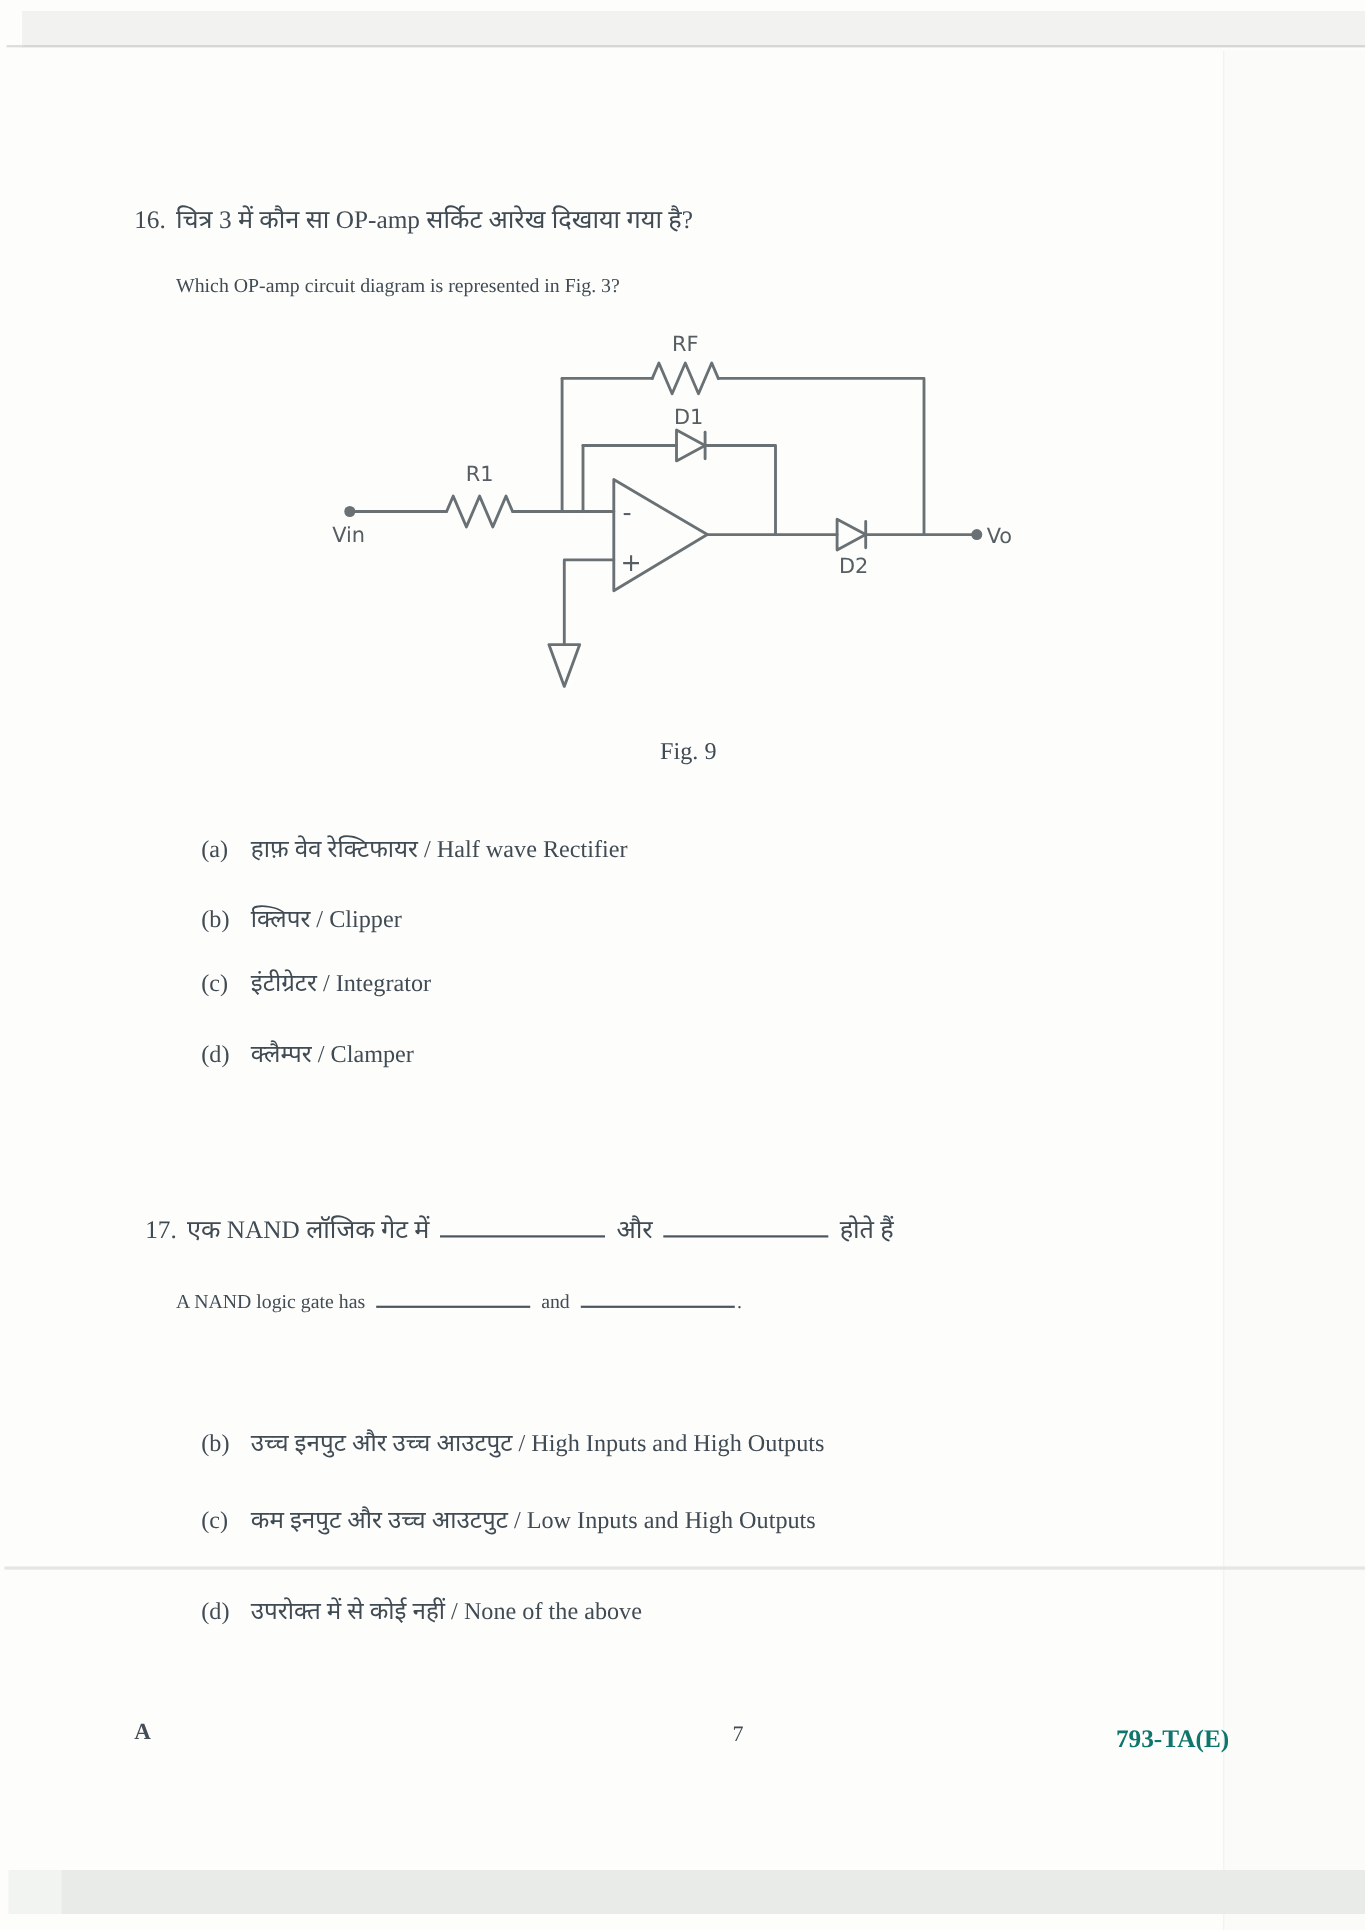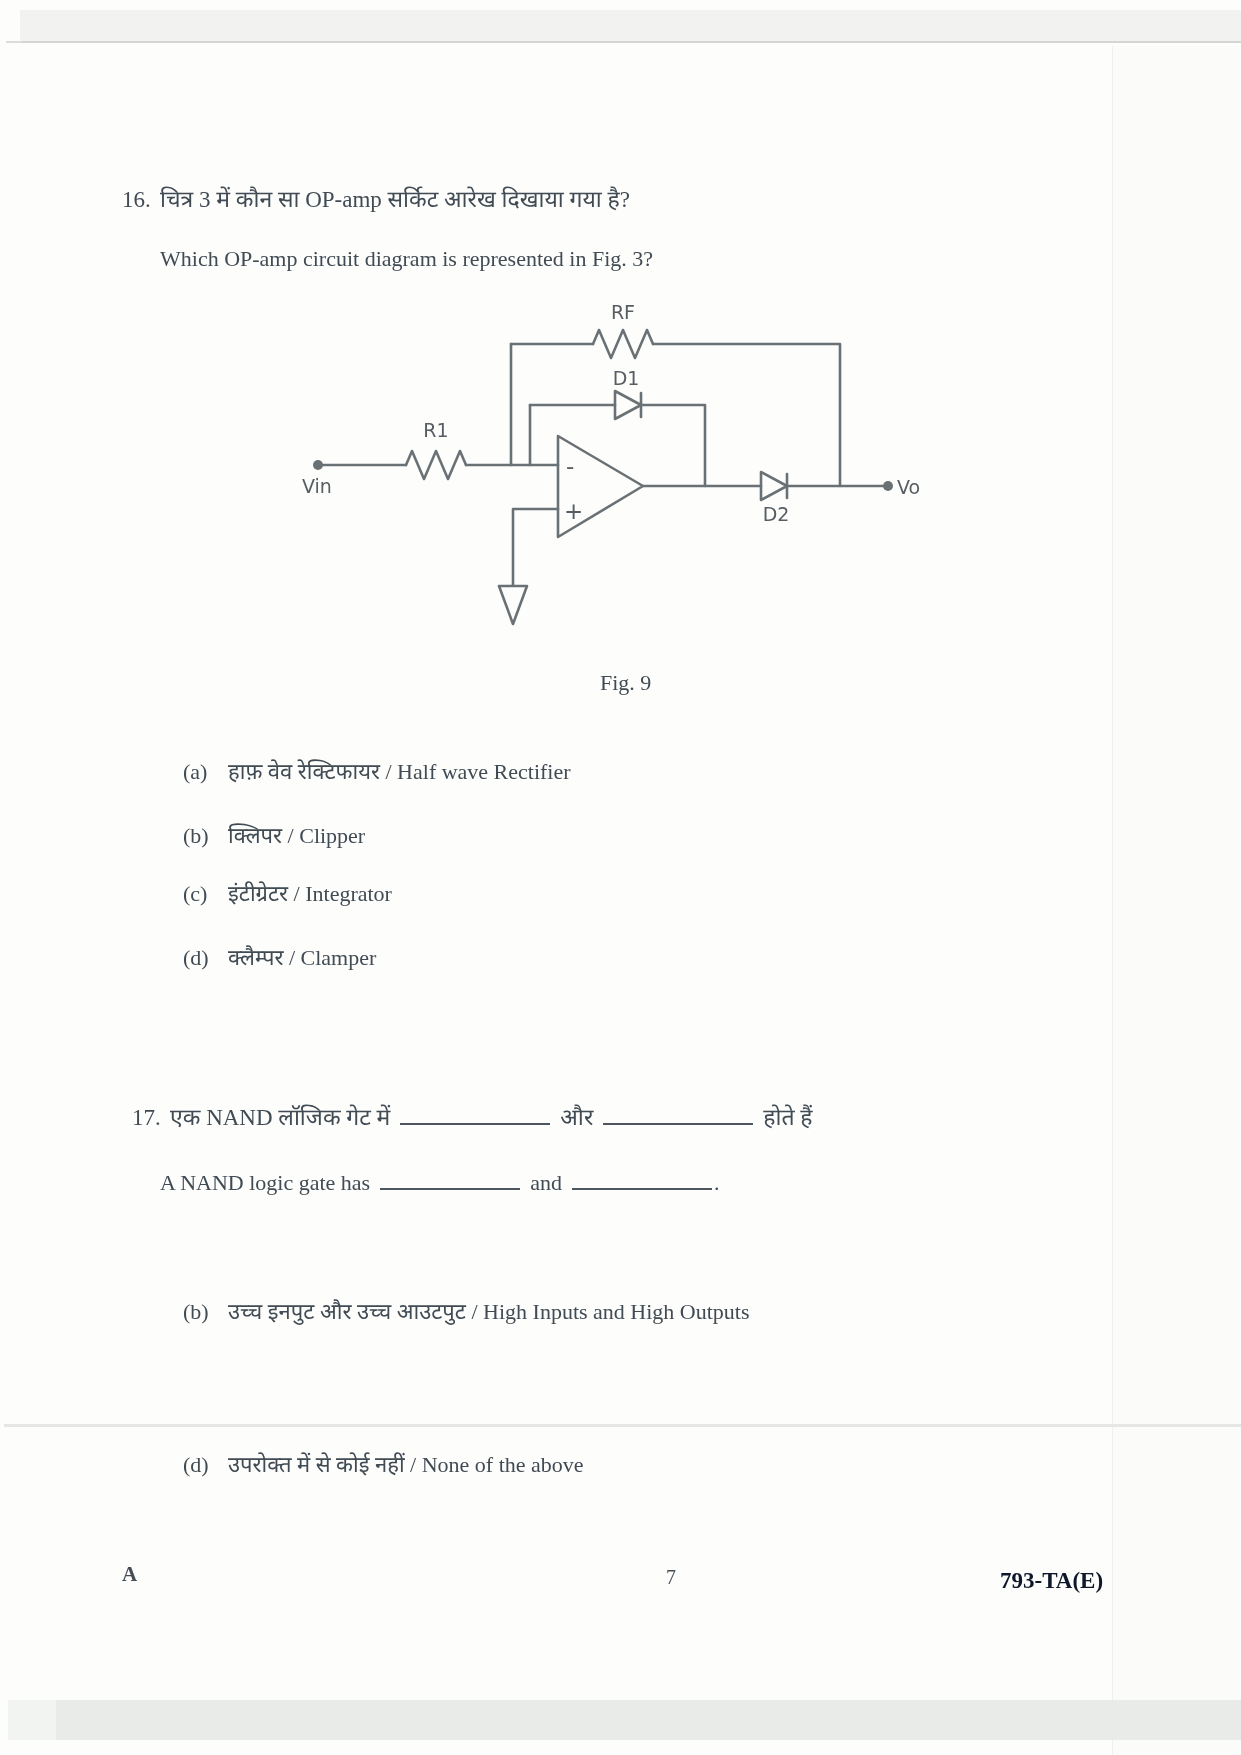--- a/index.html
+++ b/index.html
@@ -13,30 +13,30 @@
   
   .scan-top-band{position:absolute;top:10px;left:20px;right:0;height:31px;background:#f2f3f1;border-bottom:2px solid #d3d6d1;}
   .scan-top-line{position:absolute;top:41px;left:6px;width:16px;height:2px;background:#daddd8;}
   .scan-right-strip{position:absolute;top:46px;bottom:0;left:1112px;width:129px;background:#fbfbf9;border-left:1px solid #f0f0ed;}
   .scan-mid-line{position:absolute;top:1424px;left:4px;right:0;height:3px;background:#e4e7e4;}
   .scan-bottom-band{position:absolute;top:1700px;left:8px;right:0;height:40px;background:#e8ebe8;}
   .scan-bottom-band-light{position:absolute;top:1700px;left:8px;width:48px;height:40px;background:#f2f4f2;}
 
   .q-row{position:absolute;left:122px;font-size:23px;line-height:31px;white-space:nowrap;}
   .q-num{display:inline-block;width:38px;}
-  .q-en{position:absolute;left:160px;font-size:22px;line-height:30px;white-space:nowrap;}
+  .q-en{position:absolute;left:160px;font-size:18px;line-height:30px;white-space:nowrap;}
   .opt-row{position:absolute;left:183px;font-size:22px;line-height:30px;white-space:nowrap;}
   .opt-letter{display:inline-block;width:45px;}
   .blank{display:inline-block;height:0.85em;border-bottom:2px solid #4d565e;margin:0 10px;}
   .w150{width:150px;}
   .w145{width:140px;}
   .fig-caption{position:absolute;left:600px;top:670px;font-size:22px;}
   .footer-a{position:absolute;left:122px;top:1562px;font-size:21px;font-weight:bold;color:#454e57;}
   .footer-page{position:absolute;left:666px;top:1566px;font-size:20px;color:#454e57;}
-  .footer-code{position:absolute;left:1000px;top:1568px;width:132px;text-align:left;font-size:23px;font-weight:bold;color:#0f172a;}
+  .footer-code{position:absolute;left:1000px;top:1568px;width:132px;text-align:center;font-size:23px;font-weight:bold;color:#0f766e;}
   .circuit{position:absolute;left:300px;top:290px;}
   .circuit text{font-family:"DejaVu Sans",sans-serif;font-size:19px;fill:#565e63;}
   .circuit .sym{stroke:#6a7175;stroke-width:2.6;fill:none;stroke-linecap:round;stroke-linejoin:round;}
   .circuit .pm{font-size:23px;fill:#565e63;}
 </style>
 </head>
 <body>
 
 <div class="page">
 
@@ -111,20 +111,23 @@
   <div class="q-row" style="top:1102px;margin-left:10px;">
     <span class="q-num">17.</span><span>एक NAND लॉजिक गेट में</span><span class="blank w150"></span><span>और</span><span class="blank w150"></span><span>होते हैं</span>
   </div>
   <div class="q-en" style="top:1168px;">
     <span>A NAND logic gate has</span><span class="blank w145"></span><span>and</span><span class="blank w145"></span><span style="margin-left:-8px;">.</span>
   </div>
 
   <div class="opt-row" style="top:1297px;">
     <span class="opt-letter">(b)</span><span>उच्च इनपुट और उच्च आउटपुट / High Inputs and High Outputs</span>
   </div>
+  <div class="opt-row" style="top:1367px;">
+    <span class="opt-letter">(c)</span><span>कम इनपुट और उच्च आउटपुट / Low Inputs and High Outputs</span>
+  </div>
   <div class="opt-row" style="top:1450px;">
     <span class="opt-letter">(d)</span><span>उपरोक्त में से कोई नहीं / None of the above</span>
   </div>
 
   <div class="footer-a">A</div>
   <div class="footer-page">7</div>
   <div class="footer-code">793-TA(E)</div>
 
 </div>
 

